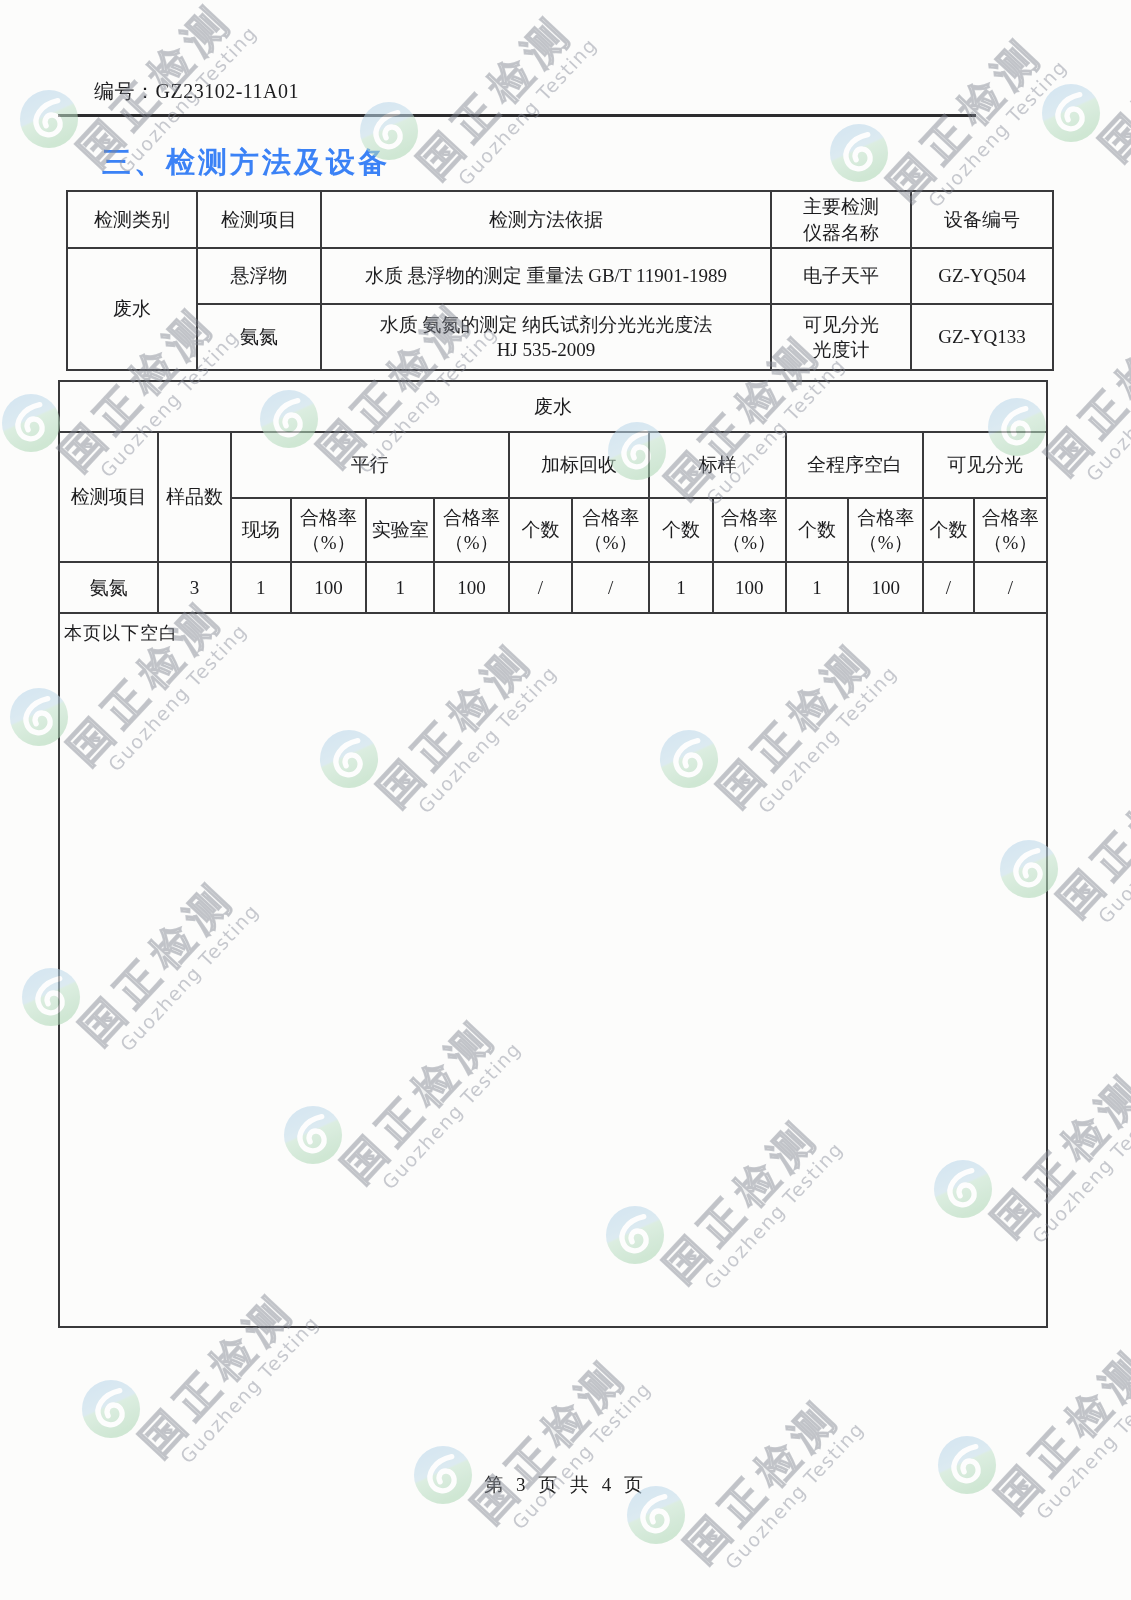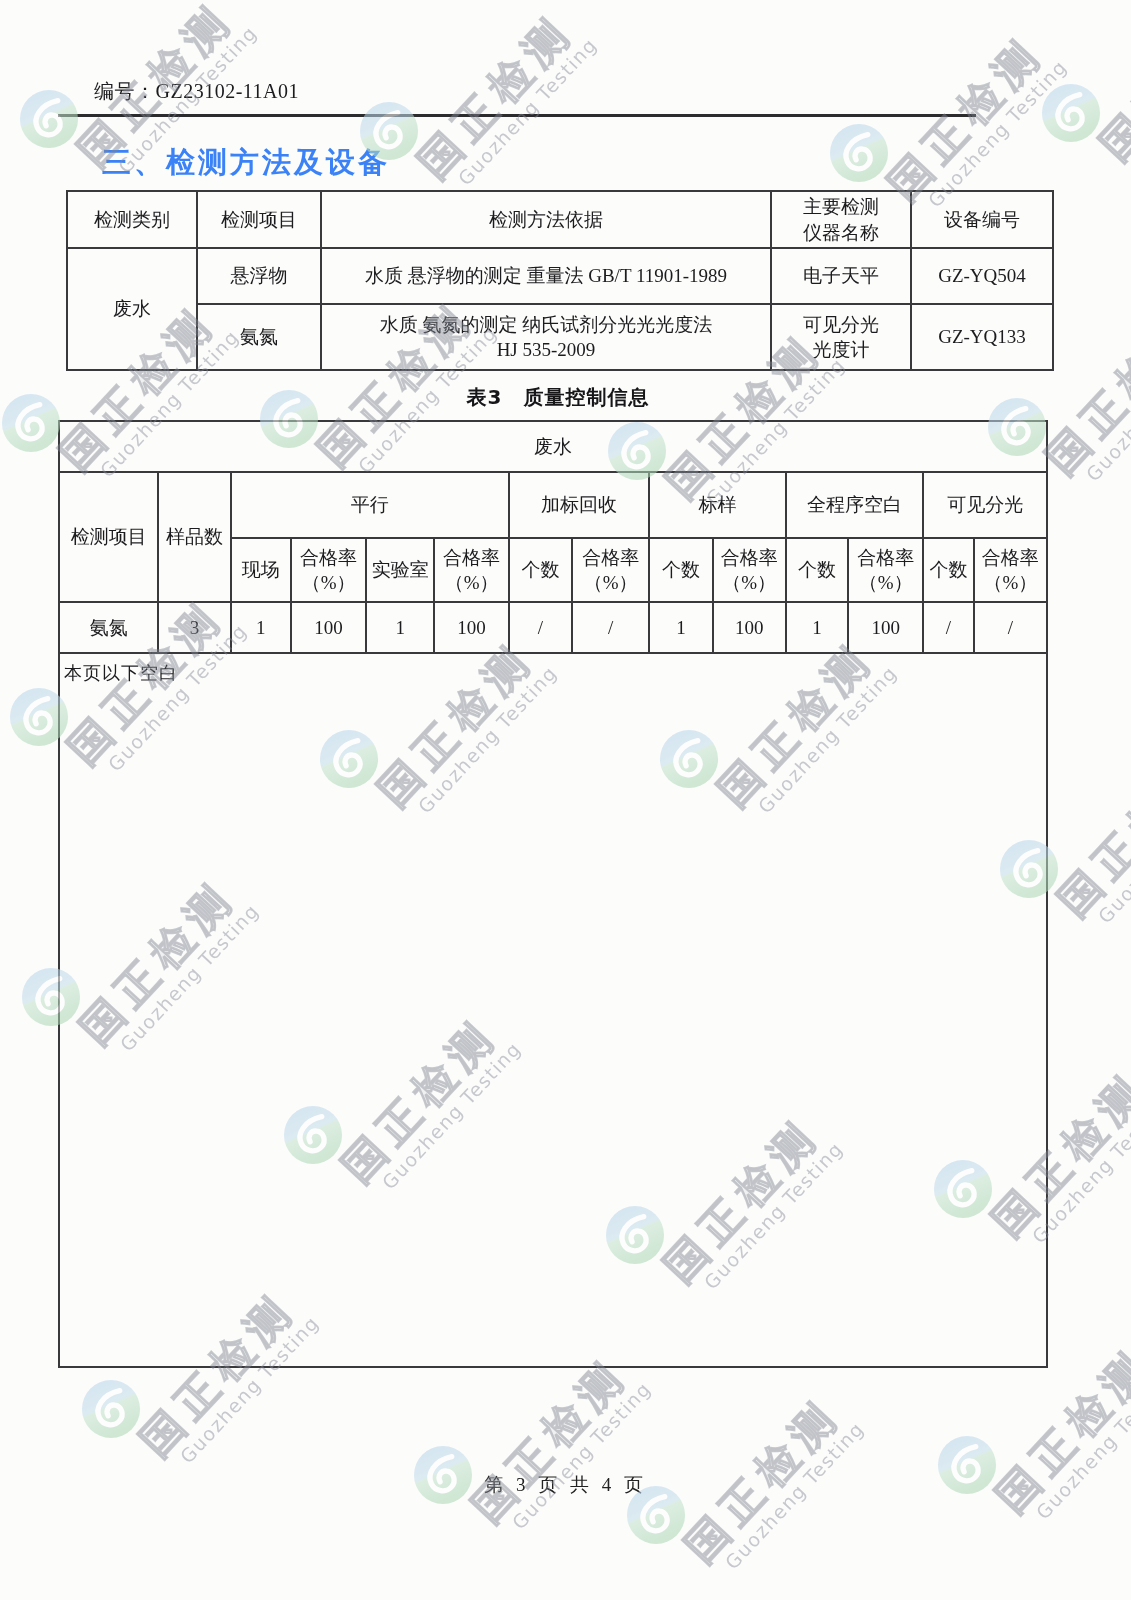--- a/index.html
+++ b/index.html
@@ -127,21 +127,20 @@
         </td>
         <td class="two-line">
           <span>可见分光</span>
           <span>光度计</span>
         </td>
         <td>GZ-YQ133</td>
       </tr>
     </tbody>
       </table>
 
-    <div class="tbl-caption">表3　质量控制信息</div>
 
     <div class="qc-frame">
       <table class="t3">
         <colgroup>
           <col style="width:98px">
             <col style="width:72px">
             <col style="width:60px">
             <col style="width:75px">
           <col style="width:68px">
             <col style="width:74px">

